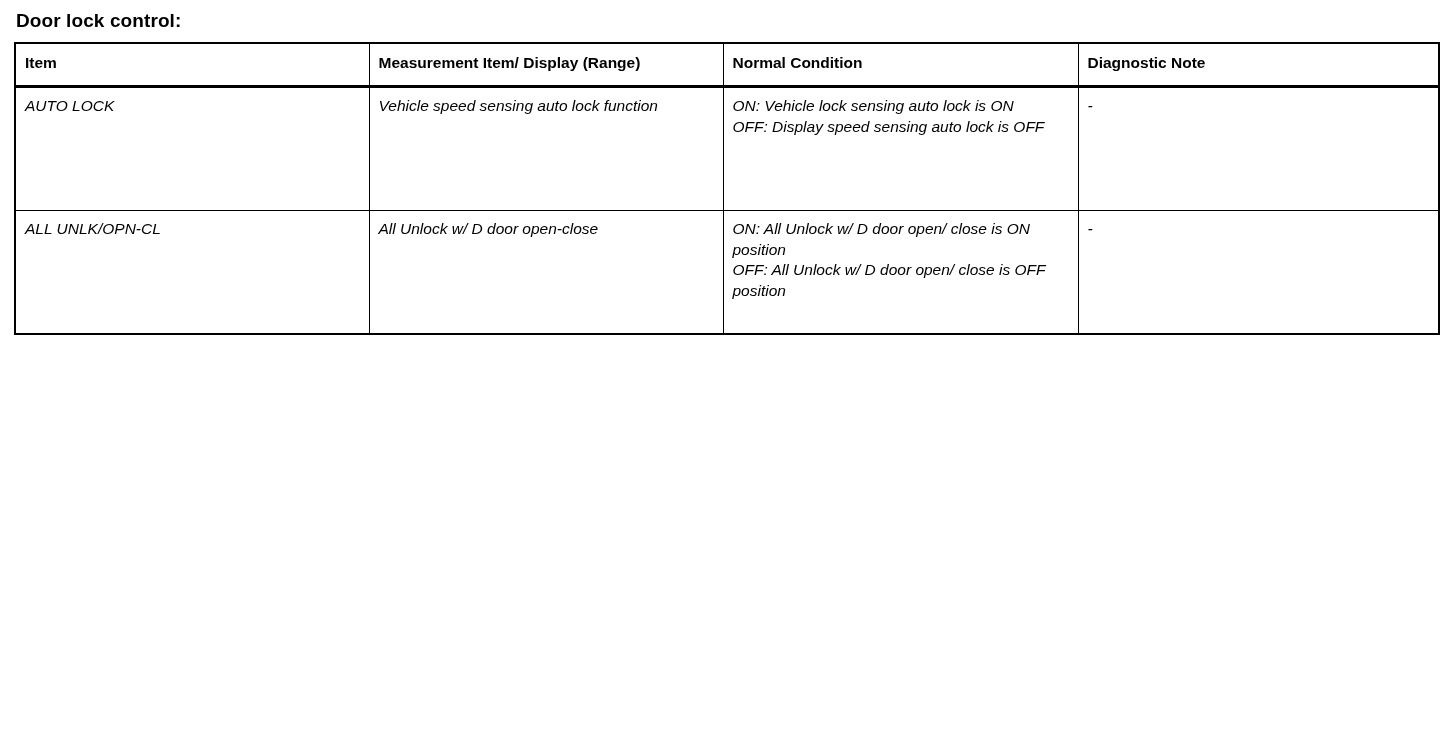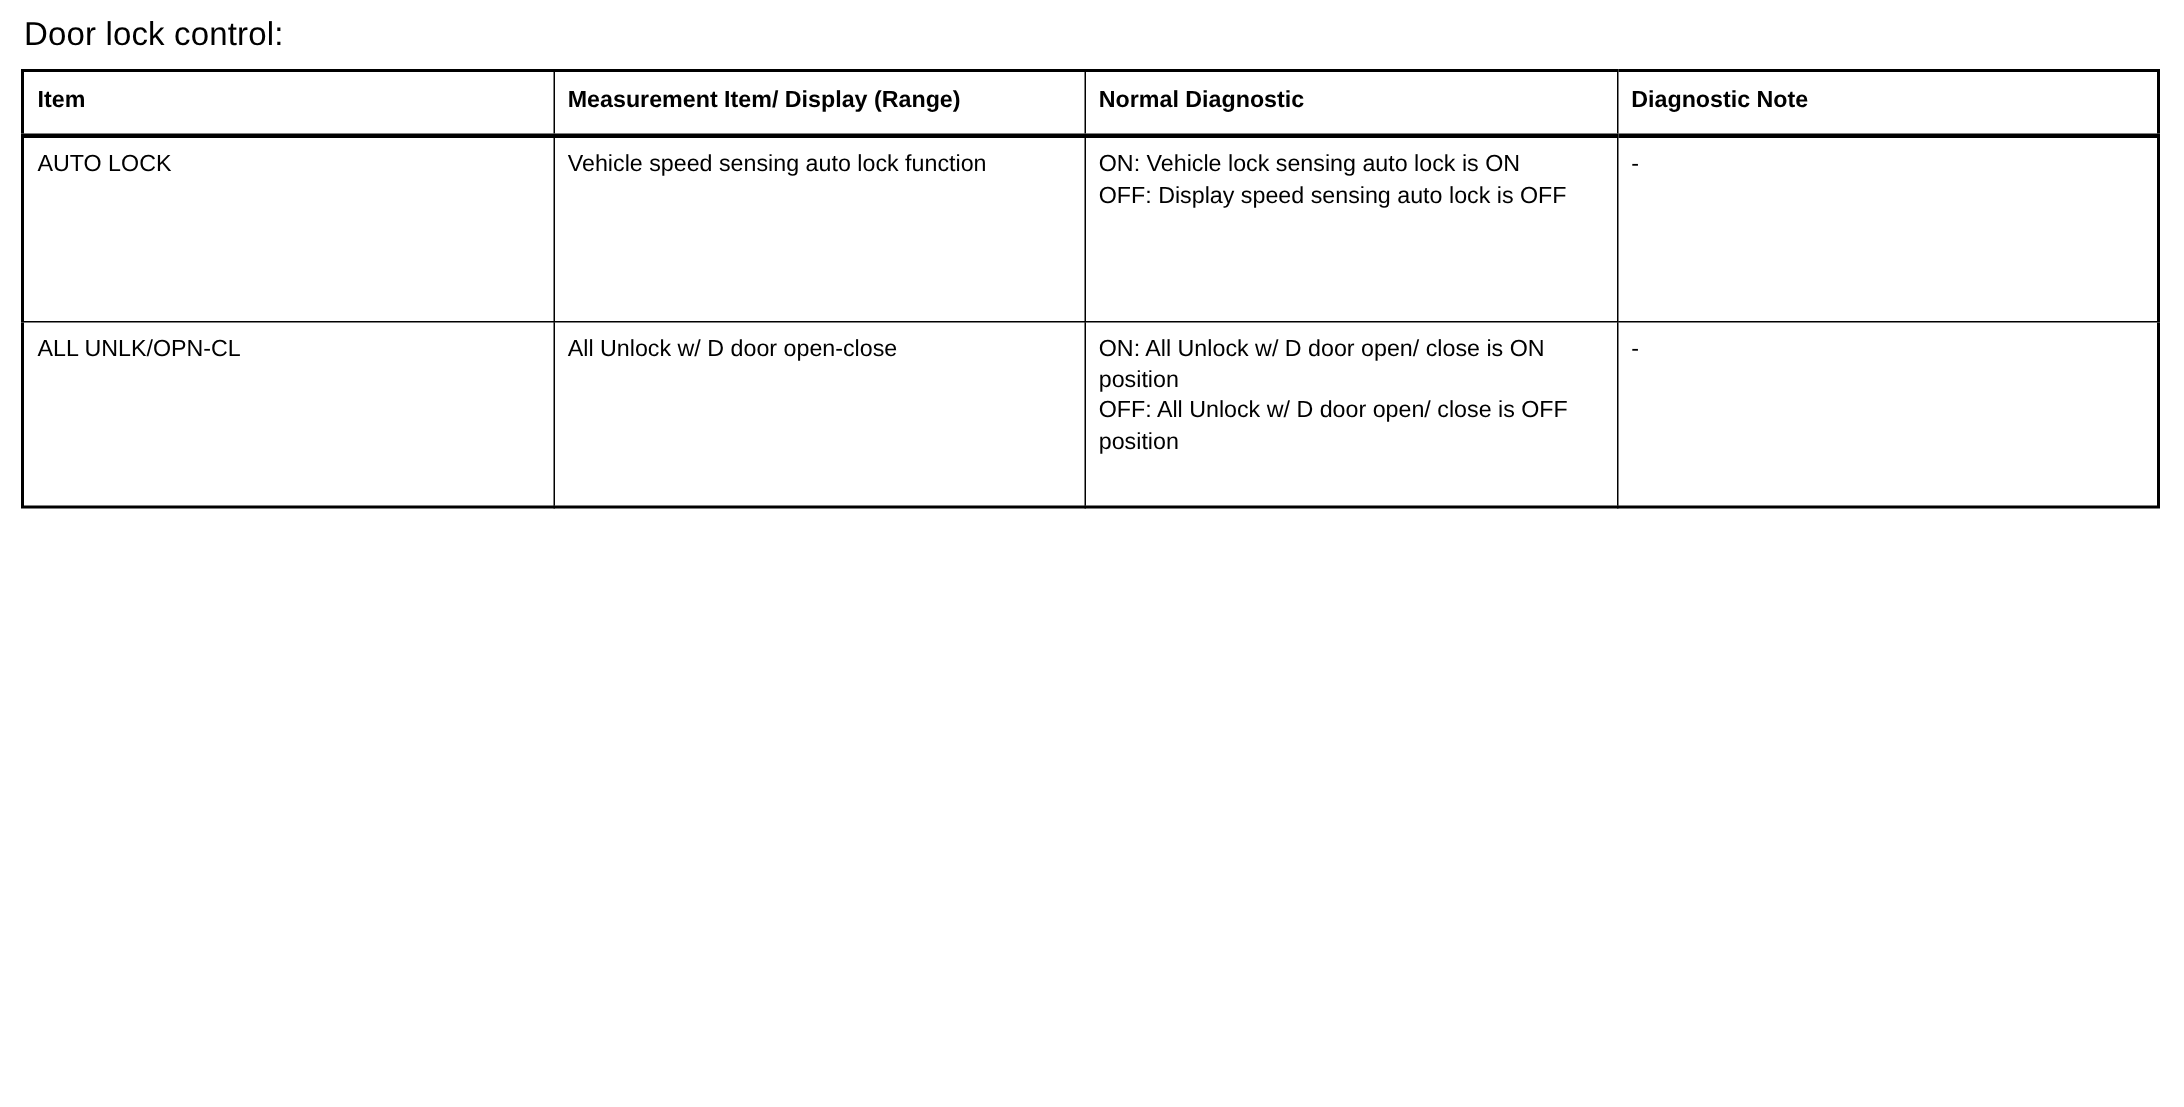--- a/index.html
+++ b/index.html
@@ -12,22 +12,22 @@
     height: 738px;
     font-family: "Liberation Sans", sans-serif;
     color: #000000;
     overflow: hidden;
   }
   .page {
     padding: 8px 10px 0 14px;
     box-sizing: border-box;
   }
   .doc-title {
-    font-size: 22px;
-    font-weight: normal;
+    font-size: 19px;
+    font-weight: bold;
     letter-spacing: 0.1px;
     margin: 2px 0 10px 2px;
   }
   table.spec {
     border-collapse: collapse;
     width: 1424px;
     table-layout: fixed;
     border: 2px solid #000;
   }
   table.spec col.c1 { width: 354px; }
@@ -58,41 +58,41 @@
   table.spec tbody td:last-child {
     border-right: 2px solid #000;
   }
   table.spec thead th {
     border-top: 2px solid #000;
   }
   .cell-line {
     display: block;
     white-space: pre-wrap;
   }
-  .row-tall td { height: 104px; }
+  .row-tall td { height: 104px; font-style: italic; }
 </style>
 </head>
 <body>
 
 <div class="page">
 
   <div class="doc-title">Door lock control:</div>
 
   <table class="spec">
     <colgroup>
       <col class="c1">
         <col class="c2">
         <col class="c3">
         <col class="c4">
     </colgroup>
     <thead>
       <tr>
         <th>Item</th>
         <th>Measurement Item/ Display (Range)</th>
-        <th>Normal Diagnostic</th>
+        <th>Normal Condition</th>
         <th>Diagnostic Note</th>
       </tr>
     </thead>
     <tbody>
 
       <tr class="row-tall">
         <td>AUTO LOCK</td>
         <td>Vehicle speed sensing auto lock function</td>
         <td>
           <span class="cell-line">ON: Vehicle lock sensing auto lock is ON</span>

